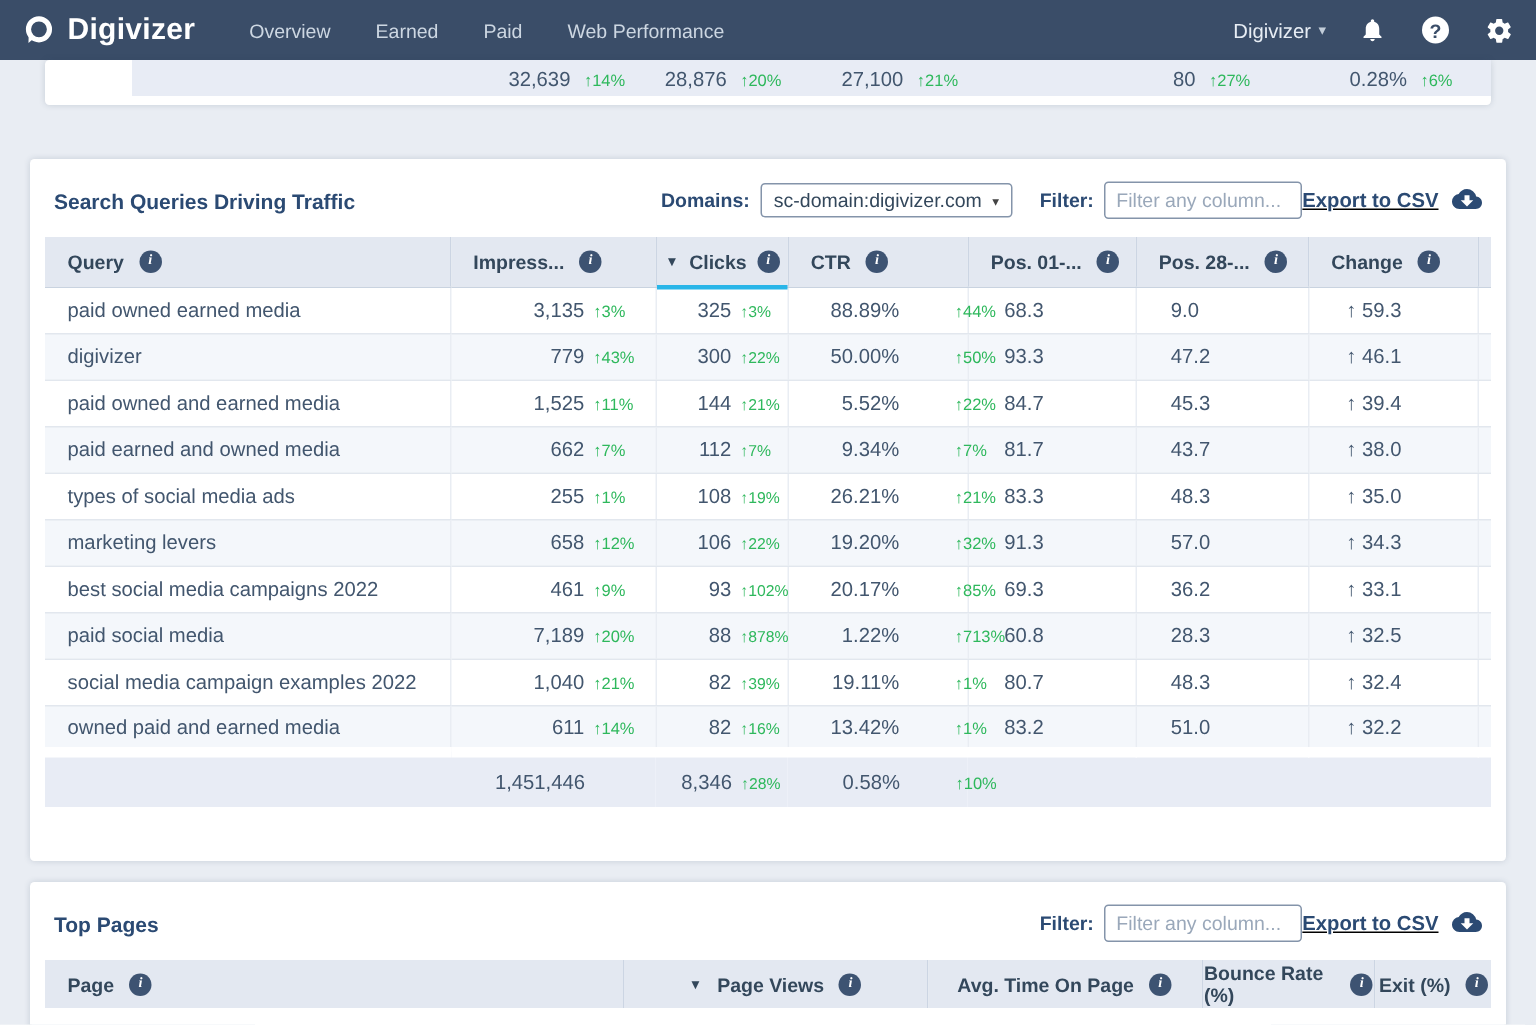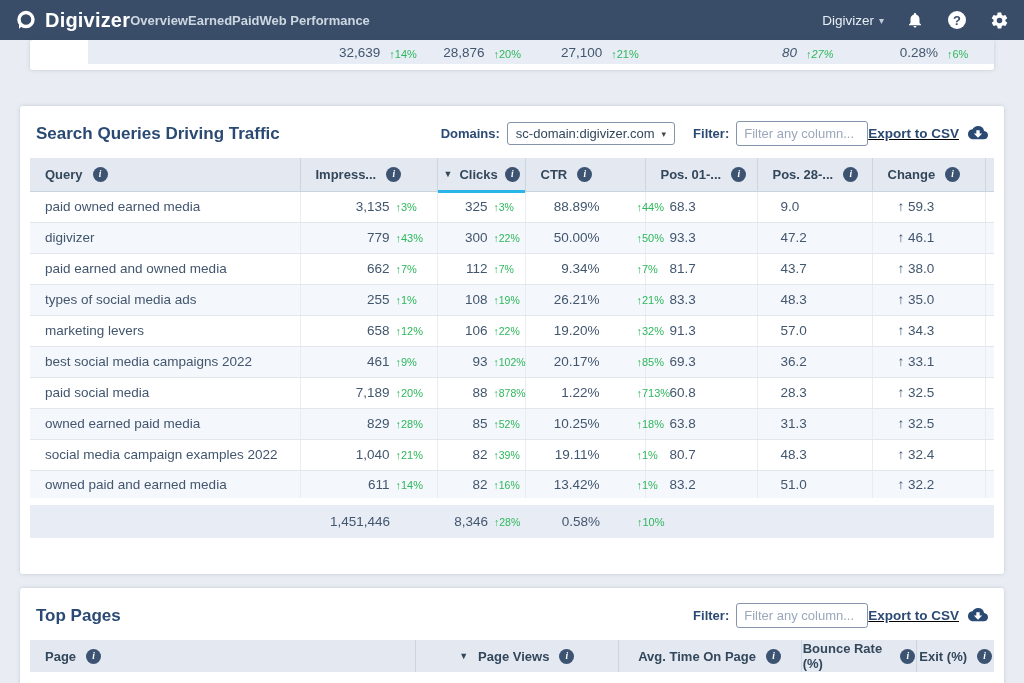--- a/index.html
+++ b/index.html
@@ -2,43 +2,43 @@
 <html><head>
 <meta charset="utf-8">
 <style>
   * { box-sizing: border-box; }
   html,body { width:1024px; height:683px; margin:0; overflow:hidden;
     background:#e9edf3; font-family:"Liberation Sans", sans-serif; }
 
   
   .navbar { height:40px; background:#3a4d68; display:flex; align-items:center; padding:0 14px; }
   .brand { display:flex; align-items:center; gap:8px; color:#fff; font-size:20px; font-weight:bold; letter-spacing:.2px; cursor:pointer; }
-  .main-nav { display:flex; flex:1;font-weight:bold; }
+  .main-nav { display:flex; gap:30px; margin-left:36px; flex:1; }
   .nav-link { color:#cdd7e2; font-size:13px; cursor:pointer; }
   .nav-right { display:flex; align-items:center; gap:20px; }
   .account { color:#e7edf4; font-size:13.5px; cursor:pointer; display:flex; align-items:center; gap:5px; }
   .account .chev { font-size:10px; color:#c2cdd9; }
   .icon-btn { display:flex; align-items:center; justify-content:center; width:22px; height:22px; cursor:pointer; }
   .help-circle { width:18px; height:18px; border-radius:50%; background:#fff; color:#3a4d68;
     font-size:13px; font-weight:bold; display:flex; align-items:center; justify-content:center; }
 
   
   .card { background:#fff; border-radius:3px; box-shadow:0 0 4px rgba(45,65,95,.18); }
   .card-top { margin:0 30px; padding:0 0 6px 58px; }
   .totals-strip { background:#e8ecf5; height:24px; display:flex; align-items:center; }
   .totals-strip .tcell { display:flex; justify-content:flex-end; align-items:flex-end; }
   .totals-strip .val { font-size:13.5px; color:#42566e; }
   .totals-strip .pct { width:52px; text-align:left; padding-left:9px; font-size:11px; color:#2eb85c; }
-  .tc0{width:38%;} .tc1{width:11.5%;} .tc2{width:13%;} .tc3{width:21.5%;font-style:italic;} .tc4{width:16%; padding-right:4px;}
+  .tc0{width:38%;} .tc1{width:11.5%;} .tc2{width:13%;} .tc3{width:21.5%;} .tc4{width:16%; padding-right:4px;}
 
   .card-main { margin:36px 20px 0; padding:0 10px 36px; }
   .card-bottom { margin:14px 20px 0; padding:0 10px; height:130px; }
 
   .card-head { display:flex; align-items:center; padding:15px 6px 12px; }
-  .card-title { font-size:17px; font-weight:bold; color:#2b4a73; flex:1; }
+  .card-title { font-size:14px; font-weight:bold; color:#2b4a73; flex:1; }
   .ctrl-label { font-size:13px; font-weight:bold; color:#2b4a73; margin:0 7px 0 18px; }
   .select-box { display:flex; align-items:center; gap:7px; border:1px solid #8494aa; border-radius:3px;
     background:#fff; padding:3px 8px; font-size:13px; color:#33475b; cursor:pointer; }
   .select-box .chev { font-size:9px; color:#444; }
   .filter-input { border:1px solid #8494aa; border-radius:3px; padding:4px 7px; font-size:13px;
     width:132px; color:#33475b; font-family:"Liberation Sans",sans-serif; }
   .filter-input::placeholder { color:#9aa8ba; }
   .export { display:flex; align-items:flex-end; gap:9px; cursor:pointer;text-decoration:underline; }
   .export-label { font-size:13.5px; font-weight:bold; color:#2b4a73; }
 
@@ -233,20 +233,30 @@
           <td class="c-query">digivizer</td>
           <td class="c-num col-imp"><span class="val">779</span><span class="pct">↑43%</span></td>
           <td class="c-num col-clicks"><span class="val">300</span><span class="pct">↑22%</span></td>
           <td class="c-num col-ctr"><span class="val">50.00%</span><span class="pct">↑50%</span></td>
           <td class="c-pos">93.3</td>
           <td class="c-pos c-pos28">47.2</td>
           <td class="c-change">↑ 46.1</td>
           <td class="c-sp"></td>
         </tr>
         <tr>
+          <td class="c-query">paid owned and earned media</td>
+          <td class="c-num col-imp"><span class="val">1,525</span><span class="pct">↑11%</span></td>
+          <td class="c-num col-clicks"><span class="val">144</span><span class="pct">↑21%</span></td>
+          <td class="c-num col-ctr"><span class="val">5.52%</span><span class="pct">↑22%</span></td>
+          <td class="c-pos">84.7</td>
+          <td class="c-pos c-pos28">45.3</td>
+          <td class="c-change">↑ 39.4</td>
+          <td class="c-sp"></td>
+        </tr>
+        <tr>
           <td class="c-query">paid earned and owned media</td>
           <td class="c-num col-imp"><span class="val">662</span><span class="pct">↑7%</span></td>
           <td class="c-num col-clicks"><span class="val">112</span><span class="pct">↑7%</span></td>
           <td class="c-num col-ctr"><span class="val">9.34%</span><span class="pct">↑7%</span></td>
           <td class="c-pos">81.7</td>
           <td class="c-pos c-pos28">43.7</td>
           <td class="c-change">↑ 38.0</td>
           <td class="c-sp"></td>
         </tr>
         <tr>
@@ -279,30 +289,20 @@
           <td class="c-change">↑ 33.1</td>
           <td class="c-sp"></td>
         </tr>
         <tr>
           <td class="c-query">paid social media</td>
           <td class="c-num col-imp"><span class="val">7,189</span><span class="pct">↑20%</span></td>
           <td class="c-num col-clicks"><span class="val">88</span><span class="pct">↑878%</span></td>
           <td class="c-num col-ctr"><span class="val">1.22%</span><span class="pct">↑713%</span></td>
           <td class="c-pos">60.8</td>
           <td class="c-pos c-pos28">28.3</td>
-          <td class="c-change">↑ 32.5</td>
-          <td class="c-sp"></td>
-        </tr>
-        <tr>
-          <td class="c-query">owned earned paid media</td>
-          <td class="c-num col-imp"><span class="val">829</span><span class="pct">↑28%</span></td>
-          <td class="c-num col-clicks"><span class="val">85</span><span class="pct">↑52%</span></td>
-          <td class="c-num col-ctr"><span class="val">10.25%</span><span class="pct">↑18%</span></td>
-          <td class="c-pos">63.8</td>
-          <td class="c-pos c-pos28">31.3</td>
           <td class="c-change">↑ 32.5</td>
           <td class="c-sp"></td>
         </tr>
         <tr>
           <td class="c-query">social media campaign examples 2022</td>
           <td class="c-num col-imp"><span class="val">1,040</span><span class="pct">↑21%</span></td>
           <td class="c-num col-clicks"><span class="val">82</span><span class="pct">↑39%</span></td>
           <td class="c-num col-ctr"><span class="val">19.11%</span><span class="pct">↑1%</span></td>
           <td class="c-pos">80.7</td>
           <td class="c-pos c-pos28">48.3</td>

